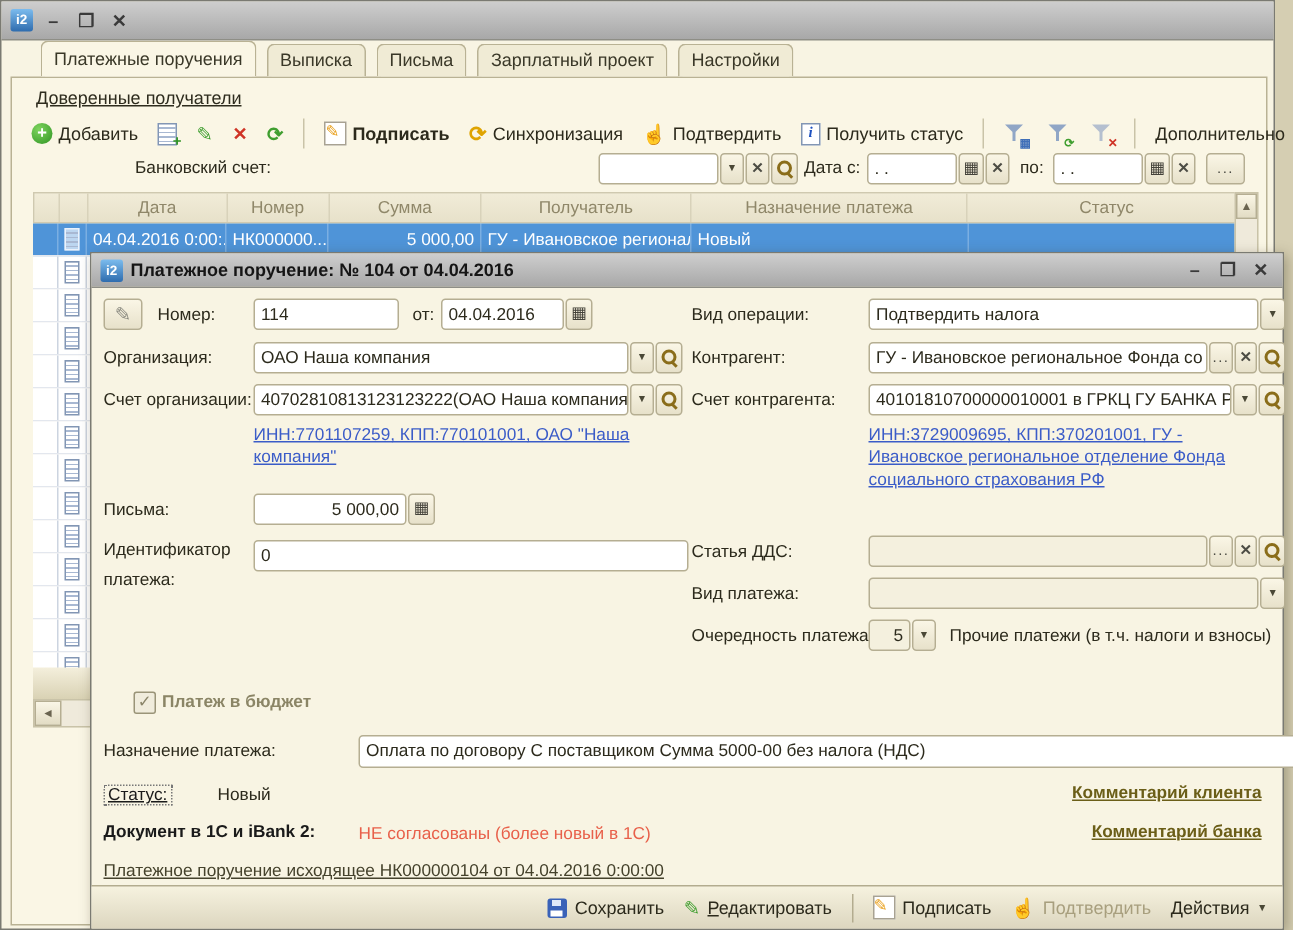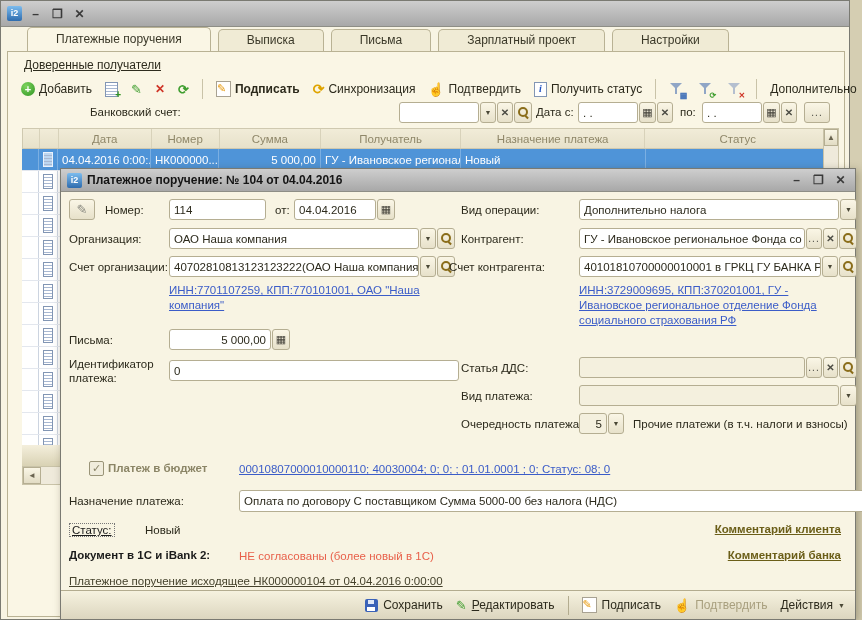--- a/index.html
+++ b/index.html
@@ -8,21 +8,21 @@
   
   .win{position:absolute;background:#f8f4e3;border:1px solid #7a7a72;box-sizing:border-box}
   .titlebar{height:22px;background:linear-gradient(#cecece,#a8a8a8);display:flex;align-items:center;
             gap:5px;padding:0 6px;border-bottom:1px solid #8e8e86}
   .titlebar .title{flex:1;font-weight:bold;font-size:12px;color:#151515;white-space:nowrap;overflow:hidden}
   .winbtn{width:17px;text-align:center;font-weight:bold;color:#3a3a3a;font-size:12px;cursor:default}
   .appicon{width:15px;height:15px;border-radius:2px;background:linear-gradient(#7cbcee,#2e6cae);
            color:#fff;font-size:9px;font-weight:bold;text-align:center;line-height:15px;flex:0 0 15px}
   
   .tabs{position:absolute;left:26px;top:28px;display:flex;gap:7px;z-index:2}
-  .tab{height:21px;line-height:21px;padding:0 28px;background:#f0ebd5;border:1px solid #b9b294;border-bottom:none;
+  .tab{height:21px;line-height:21px;padding:0 8px;background:#f0ebd5;border:1px solid #b9b294;border-bottom:none;
        border-radius:5px 5px 0 0;color:#3a3828;white-space:nowrap}
   .tab.active{background:#faf6e5;height:23px;line-height:23px;margin-top:-2px}
   .panel{position:absolute;left:6px;top:50px;width:838px;height:566px;background:#faf6e5;border:1px solid #b9b294;box-sizing:border-box}
   
   .trusted{position:absolute;left:16px;top:6px;color:#2e2c1e;text-decoration:underline}
   .toolbar{position:absolute;left:10px;top:24px;height:26px;display:flex;align-items:center;gap:7px}
   .tbtn{display:flex;align-items:center;gap:4px;padding:2px 3px;border-radius:3px;white-space:nowrap}
   .tbtn.bold span.lab{font-weight:bold}
   .tsep{width:1px;height:20px;background:#c9c3a8;margin:0 3px}
   
@@ -401,46 +401,46 @@
     <a class="lnk" style="left:108px;top:91px;width:268px">ИНН:7701107259, КПП:770101001, ОАО "Наша компания"</a>
 
     <span class="lbl" style="left:8px;top:142px">Письма:</span>
     <div class="grp" style="left:108px;top:137px">
       <div class="fld right" style="width:102px">5 000,00</div>
       <div class="btn-sm" style="width:18px">
           <span class="ic ic-cal"></span>
         </div>
     </div>
 
-    <span class="lbl" style="left:8px;top:165px;width:96px;white-space:normal;line-height:14px">Идентификатор платежа:</span>
+    <span class="lbl" style="left:8px;top:165px;width:96px;white-space:normal;line-height:20px">Идентификатор платежа:</span>
     <div class="fld" style="position:absolute;left:108px;top:168px;width:290px">0</div>
 
     <span class="lbl" style="left:400px;top:12px">Вид операции:</span>
     <div class="grp" style="left:518px;top:7px">
-      <div class="fld" style="width:260px">Дополнительно налога</div>
+      <div class="fld" style="width:260px">Подтвердить налога</div>
       <div class="btn-sm" style="width:17px">
           <span class="ic ic-dd"></span>
         </div>
     </div>
 
     <span class="lbl" style="left:400px;top:41px">Контрагент:</span>
     <div class="grp" style="left:518px;top:36px">
       <div class="fld" style="width:226px">ГУ - Ивановское региональное Фонда со</div>
       <div class="btn-sm" style="width:16px">
           <span class="ic ic-dots"></span>
         </div>
       <div class="btn-sm" style="width:15px">
           <span class="ic ic-xsm"></span>
         </div>
       <div class="btn-sm" style="width:18px">
           <span class="ic ic-mag"></span>
         </div>
     </div>
 
-    <span class="lbl" style="left:388px;top:69px">Счет контрагента:</span>
+    <span class="lbl" style="left:400px;top:69px">Счет контрагента:</span>
     <div class="grp" style="left:518px;top:64px">
       <div class="fld" style="width:242px">40101810700000010001 в ГРКЦ ГУ БАНКА РО</div>
       <div class="btn-sm" style="width:16px">
           <span class="ic ic-dd"></span>
         </div>
       <div class="btn-sm" style="width:18px">
           <span class="ic ic-mag"></span>
         </div>
     </div>
 
@@ -472,21 +472,20 @@
     <div class="grp" style="left:518px;top:221px">
       <div class="fld right" style="width:28px;background:#f4f0de">5</div>
       <div class="btn-sm" style="width:16px">
           <span class="ic ic-dd"></span>
         </div>
     </div>
     <span class="lbl" style="left:572px;top:226px">Прочие платежи (в т.ч. налоги и взносы)</span>
 
     <span class="chk" style="left:28px;top:269px"></span>
     <span class="blabel" style="left:47px;top:270px">Платеж в бюджет</span>
-    <a class="lnk" style="left:178px;top:270px">00010807000010000110; 40030004; 0; 0; ; 01.01.0001 ; 0; Статус: 08; 0</a>
 
     <span class="lbl" style="left:8px;top:303px">Назначение платежа:</span>
     <div class="fld" style="position:absolute;left:178px;top:298px;width:654px;height:22px">Оплата по договору С поставщиком Сумма 5000-00 без налога (НДС)</div>
 
     <span class="statuslbl" style="left:8px;top:331px">Статус:</span>
     <span class="lbl" style="left:84px;top:332px">Новый</span>
     <a class="olnk" style="right:14px;top:331px">Комментарий клиента</a>
 
     <span class="boldlbl" style="left:8px;top:357px">Документ в 1С и iBank 2:</span>
     <span class="redtext" style="left:178px;top:358px">НЕ согласованы (более новый в 1С)</span>

